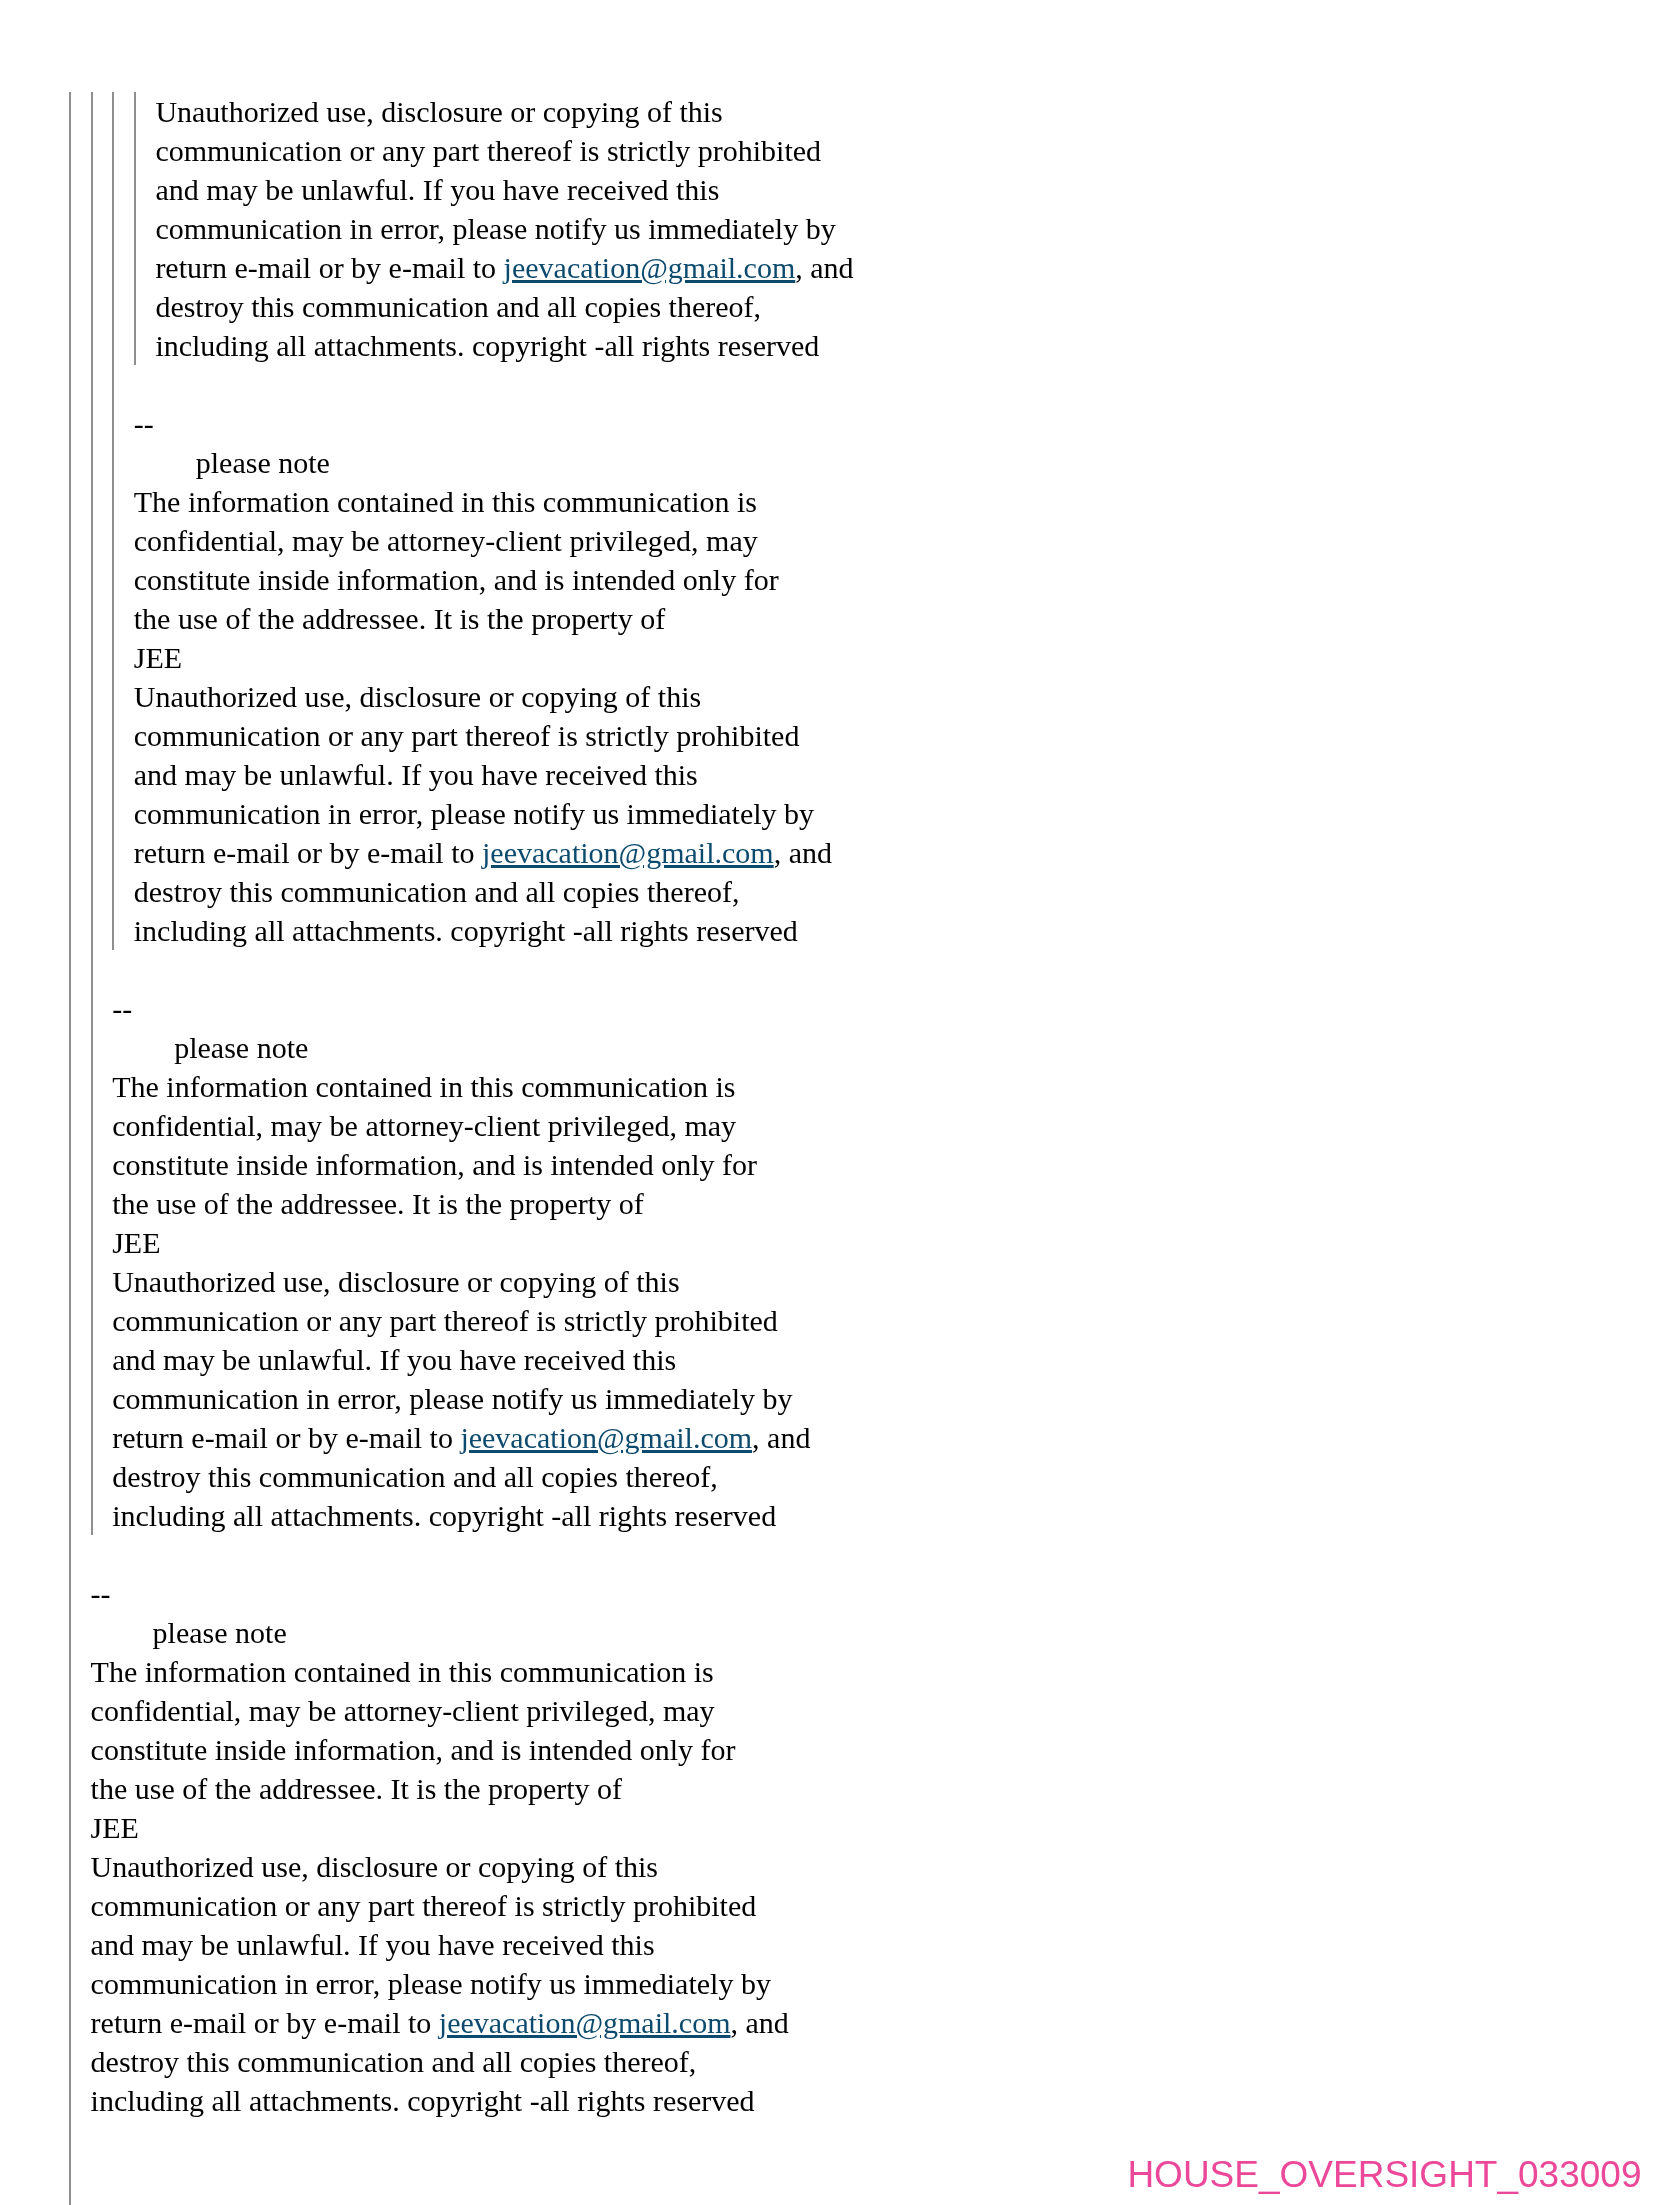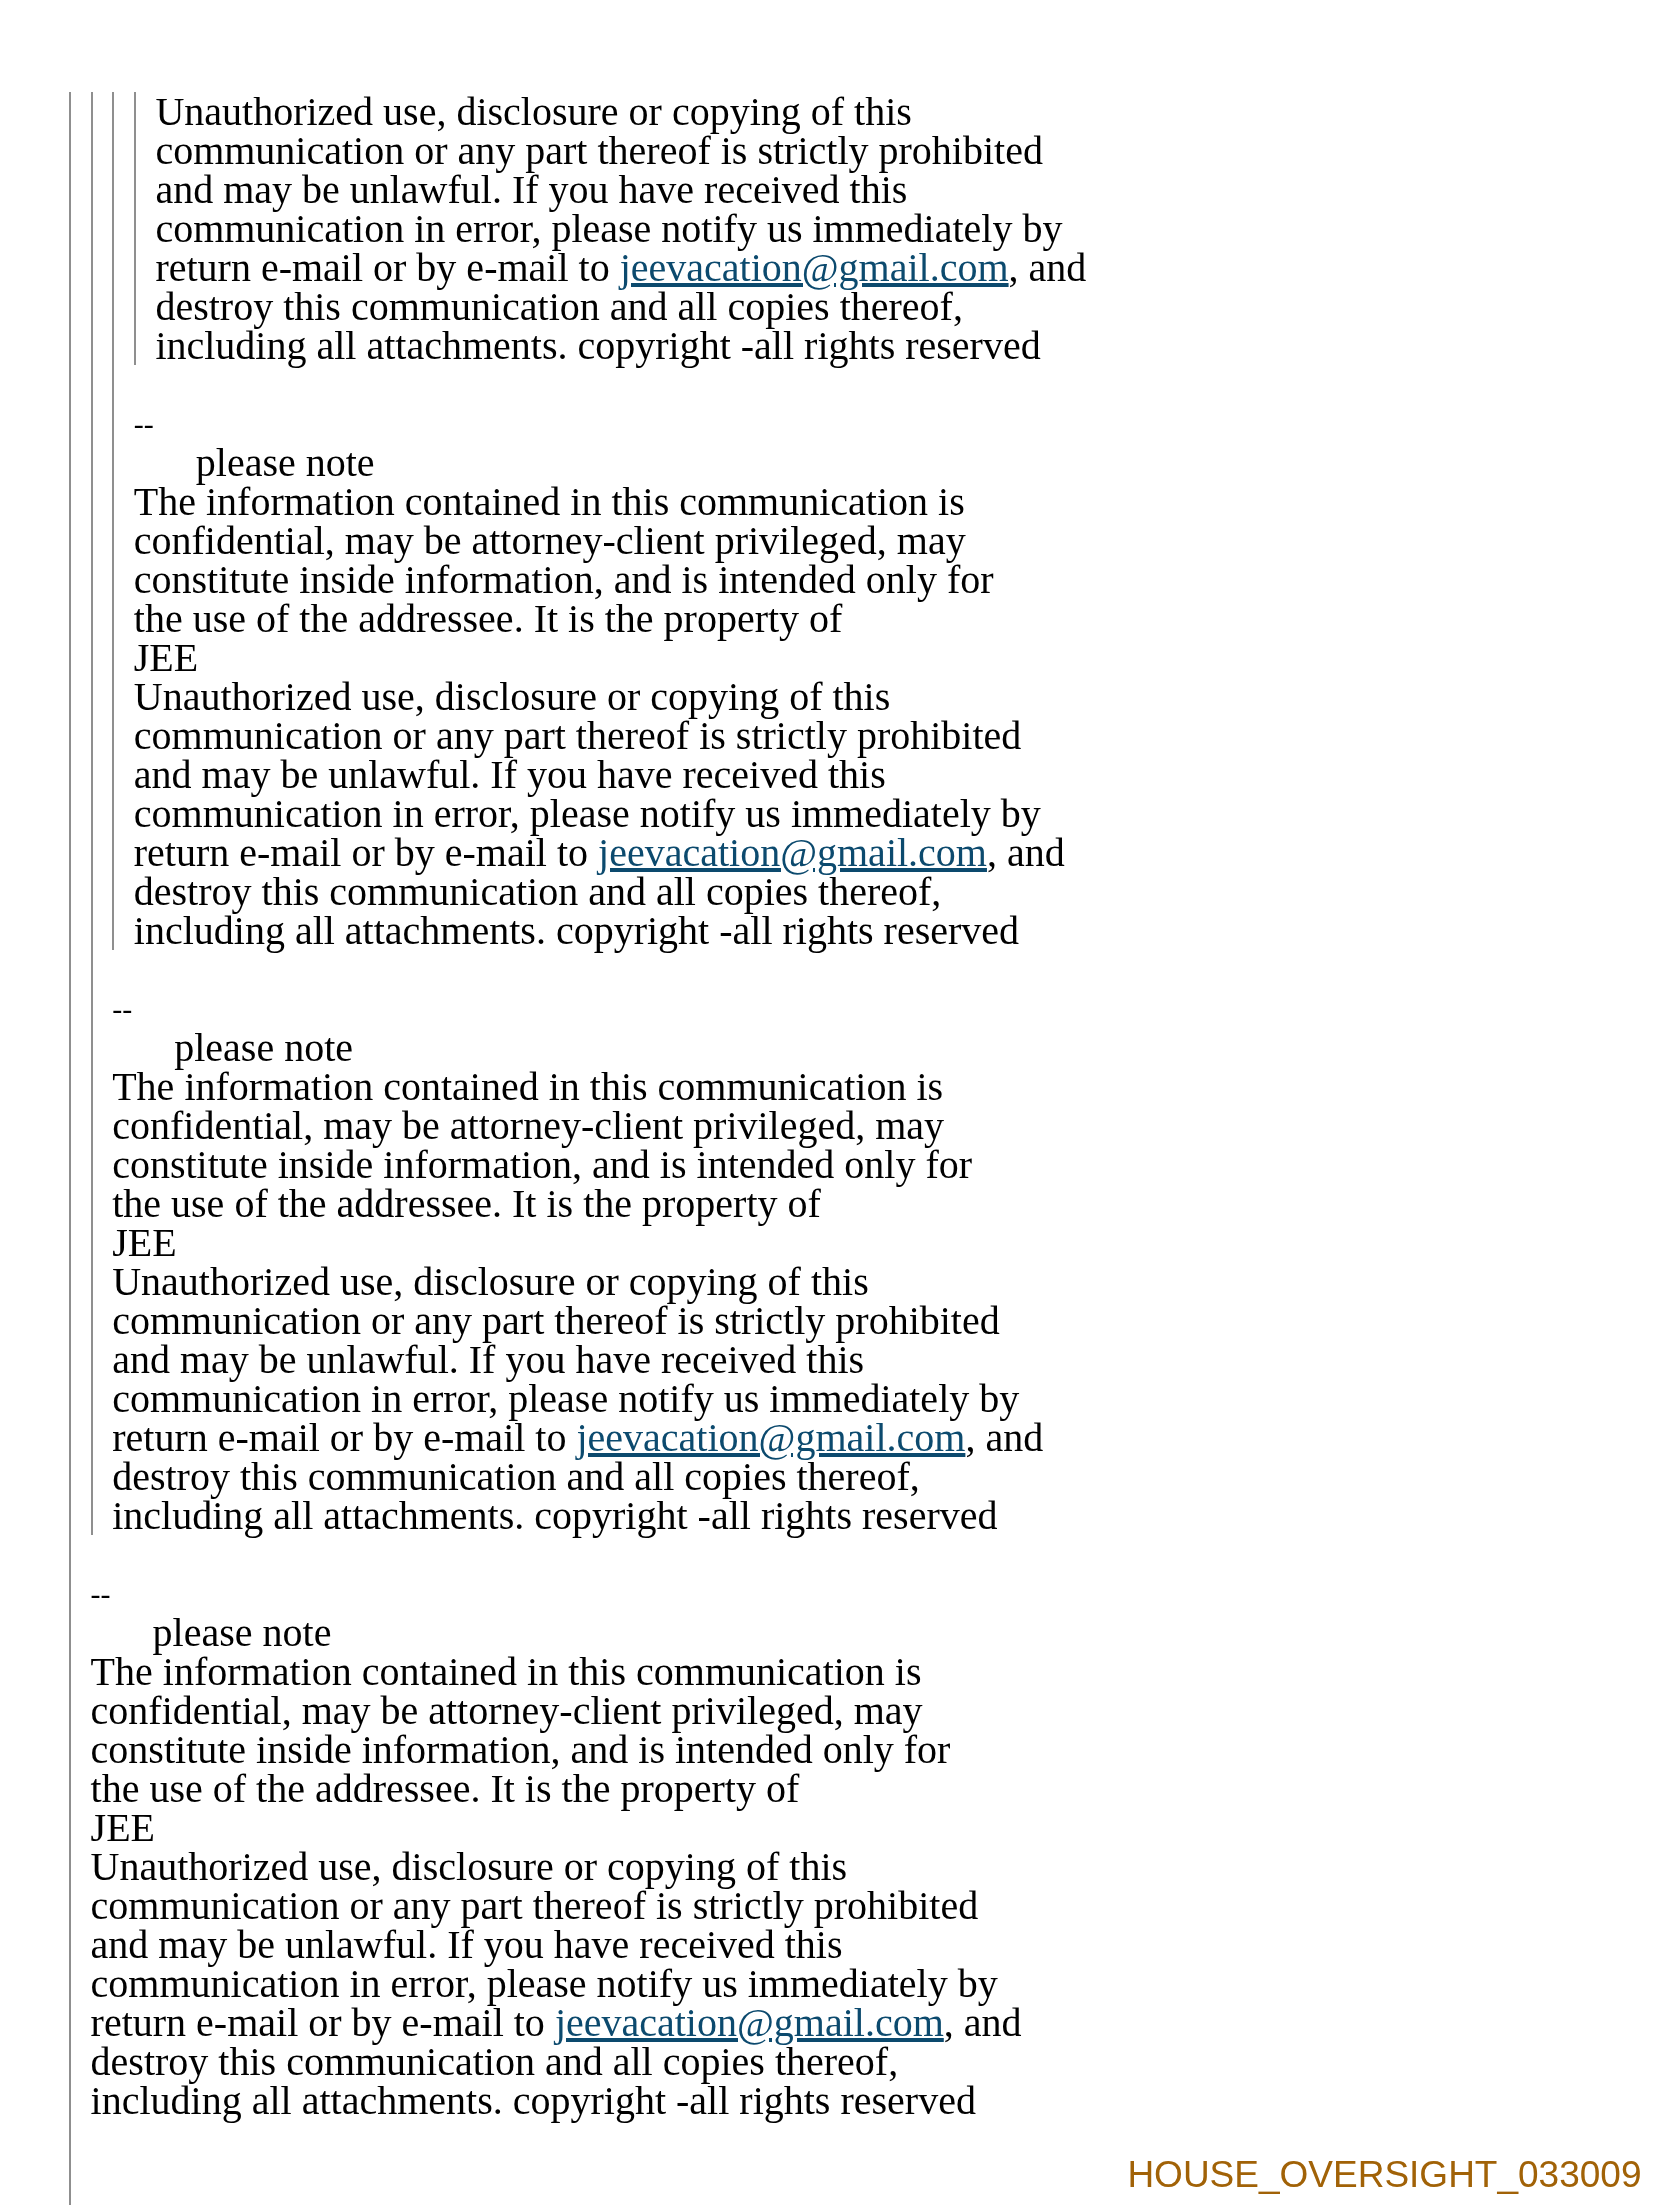--- a/index.html
+++ b/index.html
@@ -22,21 +22,21 @@
   }
   .quote {
     border-left: 2px solid #8f8f8f;
     padding-left: 19.6px;
   }
   .q1 {
     padding-bottom: 147px;
   }
   .para {
     margin: 0;
-    font-size: 40px;
+    font-size: 30px;
     line-height: 39px;
   }
   .line {
     display: block;
     white-space: nowrap;
   }
   .sep {
     margin-top: 39px;
     font-size: 30px;
     line-height: 39px;
@@ -48,21 +48,21 @@
     color: #0c4a6e;
     text-decoration: underline;
     cursor: pointer;
   }
   .bates {
     position: absolute;
     right: 27.5px;
     bottom: 9.2px;
     font-family: "Liberation Sans", sans-serif;
     font-size: 37px;
-    color: #a16207;
+    color: #ec4899;
     white-space: nowrap;
   }
 </style>
 </head>
 <body>
 
 <div class="doc">
   <div class="quote q1">
     <div class="quote q2">
       <div class="quote q3">

